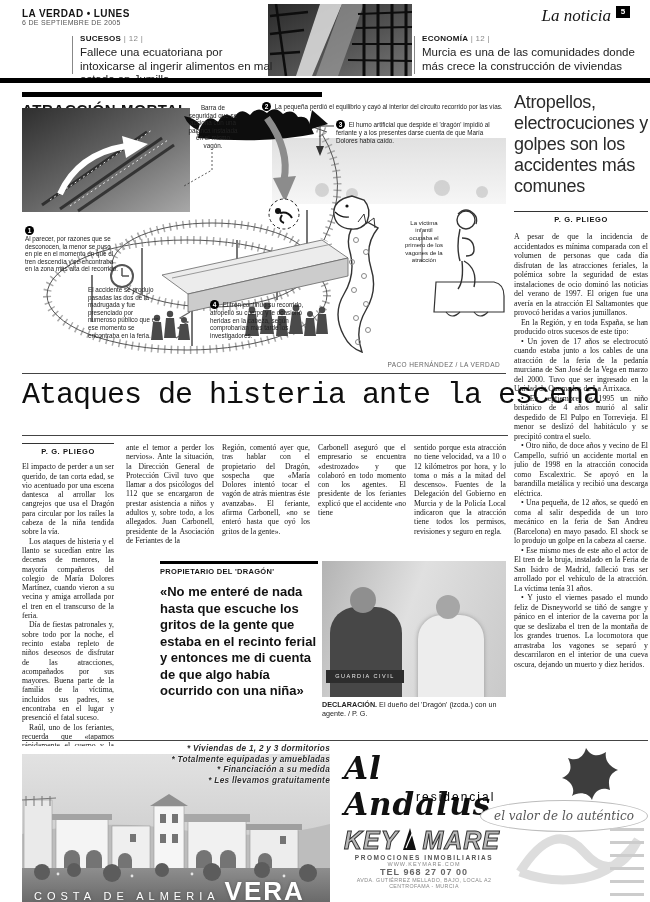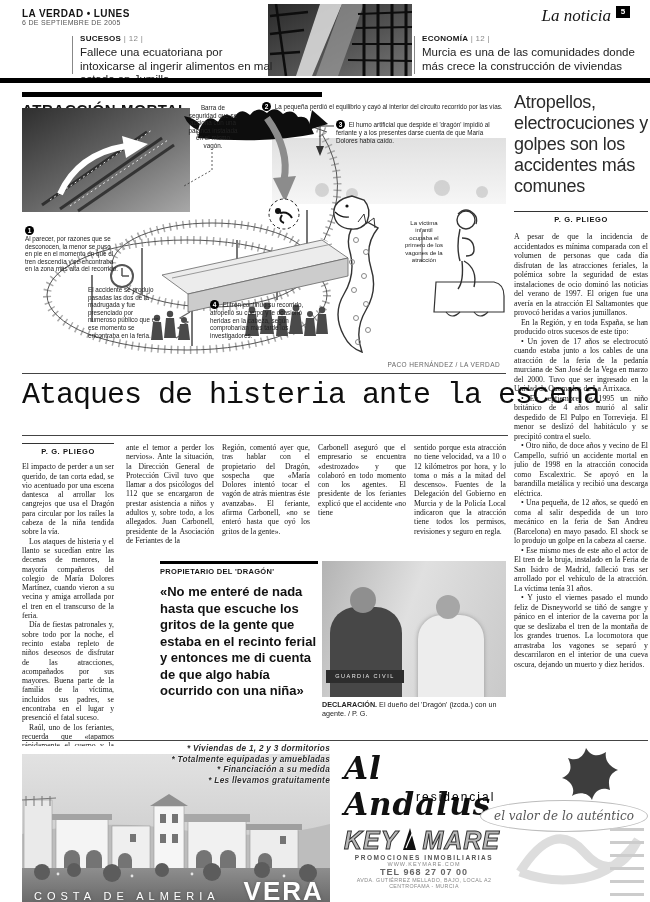--- a/index.html
+++ b/index.html
@@ -88,21 +88,21 @@
   .side-body p + p{text-indent:7px;}
 
   .footer-rule{left:22px;top:740px;width:626px;height:1px;background:#444;}
 
   
   .ad{left:22px;top:744px;width:626px;height:158px;overflow:hidden;}
   .ad-photo{left:0;top:10px;width:308px;height:148px;}
   .ad-features{left:104px;top:0;width:204px;text-align:right;font-size:8.2px;line-height:10.5px;
                font-weight:bold;font-style:italic;color:#2d2d2d;letter-spacing:.3px;
                text-shadow:0 0 2px #fff,0 0 2px #fff;}
-  .ad-loc{left:12px;top:126px;display:flex;align-items:flex-end;gap:24px;color:#fff;}
+  .ad-loc{left:12px;top:126px;display:flex;align-items:flex-end;gap:5px;color:#fff;}
   .loc-line{font-size:11px;letter-spacing:5px;text-shadow:0 0 3px #555;}
   .loc-big{font-size:26px;font-weight:900;letter-spacing:2px;line-height:22px;text-shadow:0 0 3px #555;}
   .brand{left:322px;top:6px;width:170px;font-family:"DejaVu Serif",serif;font-style:italic;
          font-weight:bold;font-size:31px;letter-spacing:1px;color:#111;}
   .brand-sub{left:394px;top:46px;font-size:12px;letter-spacing:2px;color:#000000;}
   .flower{left:532px;top:0px;}
   .slogan{left:458px;top:56px;width:168px;height:32px;border:1px solid #bdbdbd;border-radius:50%;
           display:flex;align-items:center;justify-content:center;font-family:"DejaVu Serif",serif;
           font-style:italic;font-size:12px;color:#555;background:#fff;}
   .keymare{left:322px;top:82px;width:160px;text-align:center;}

